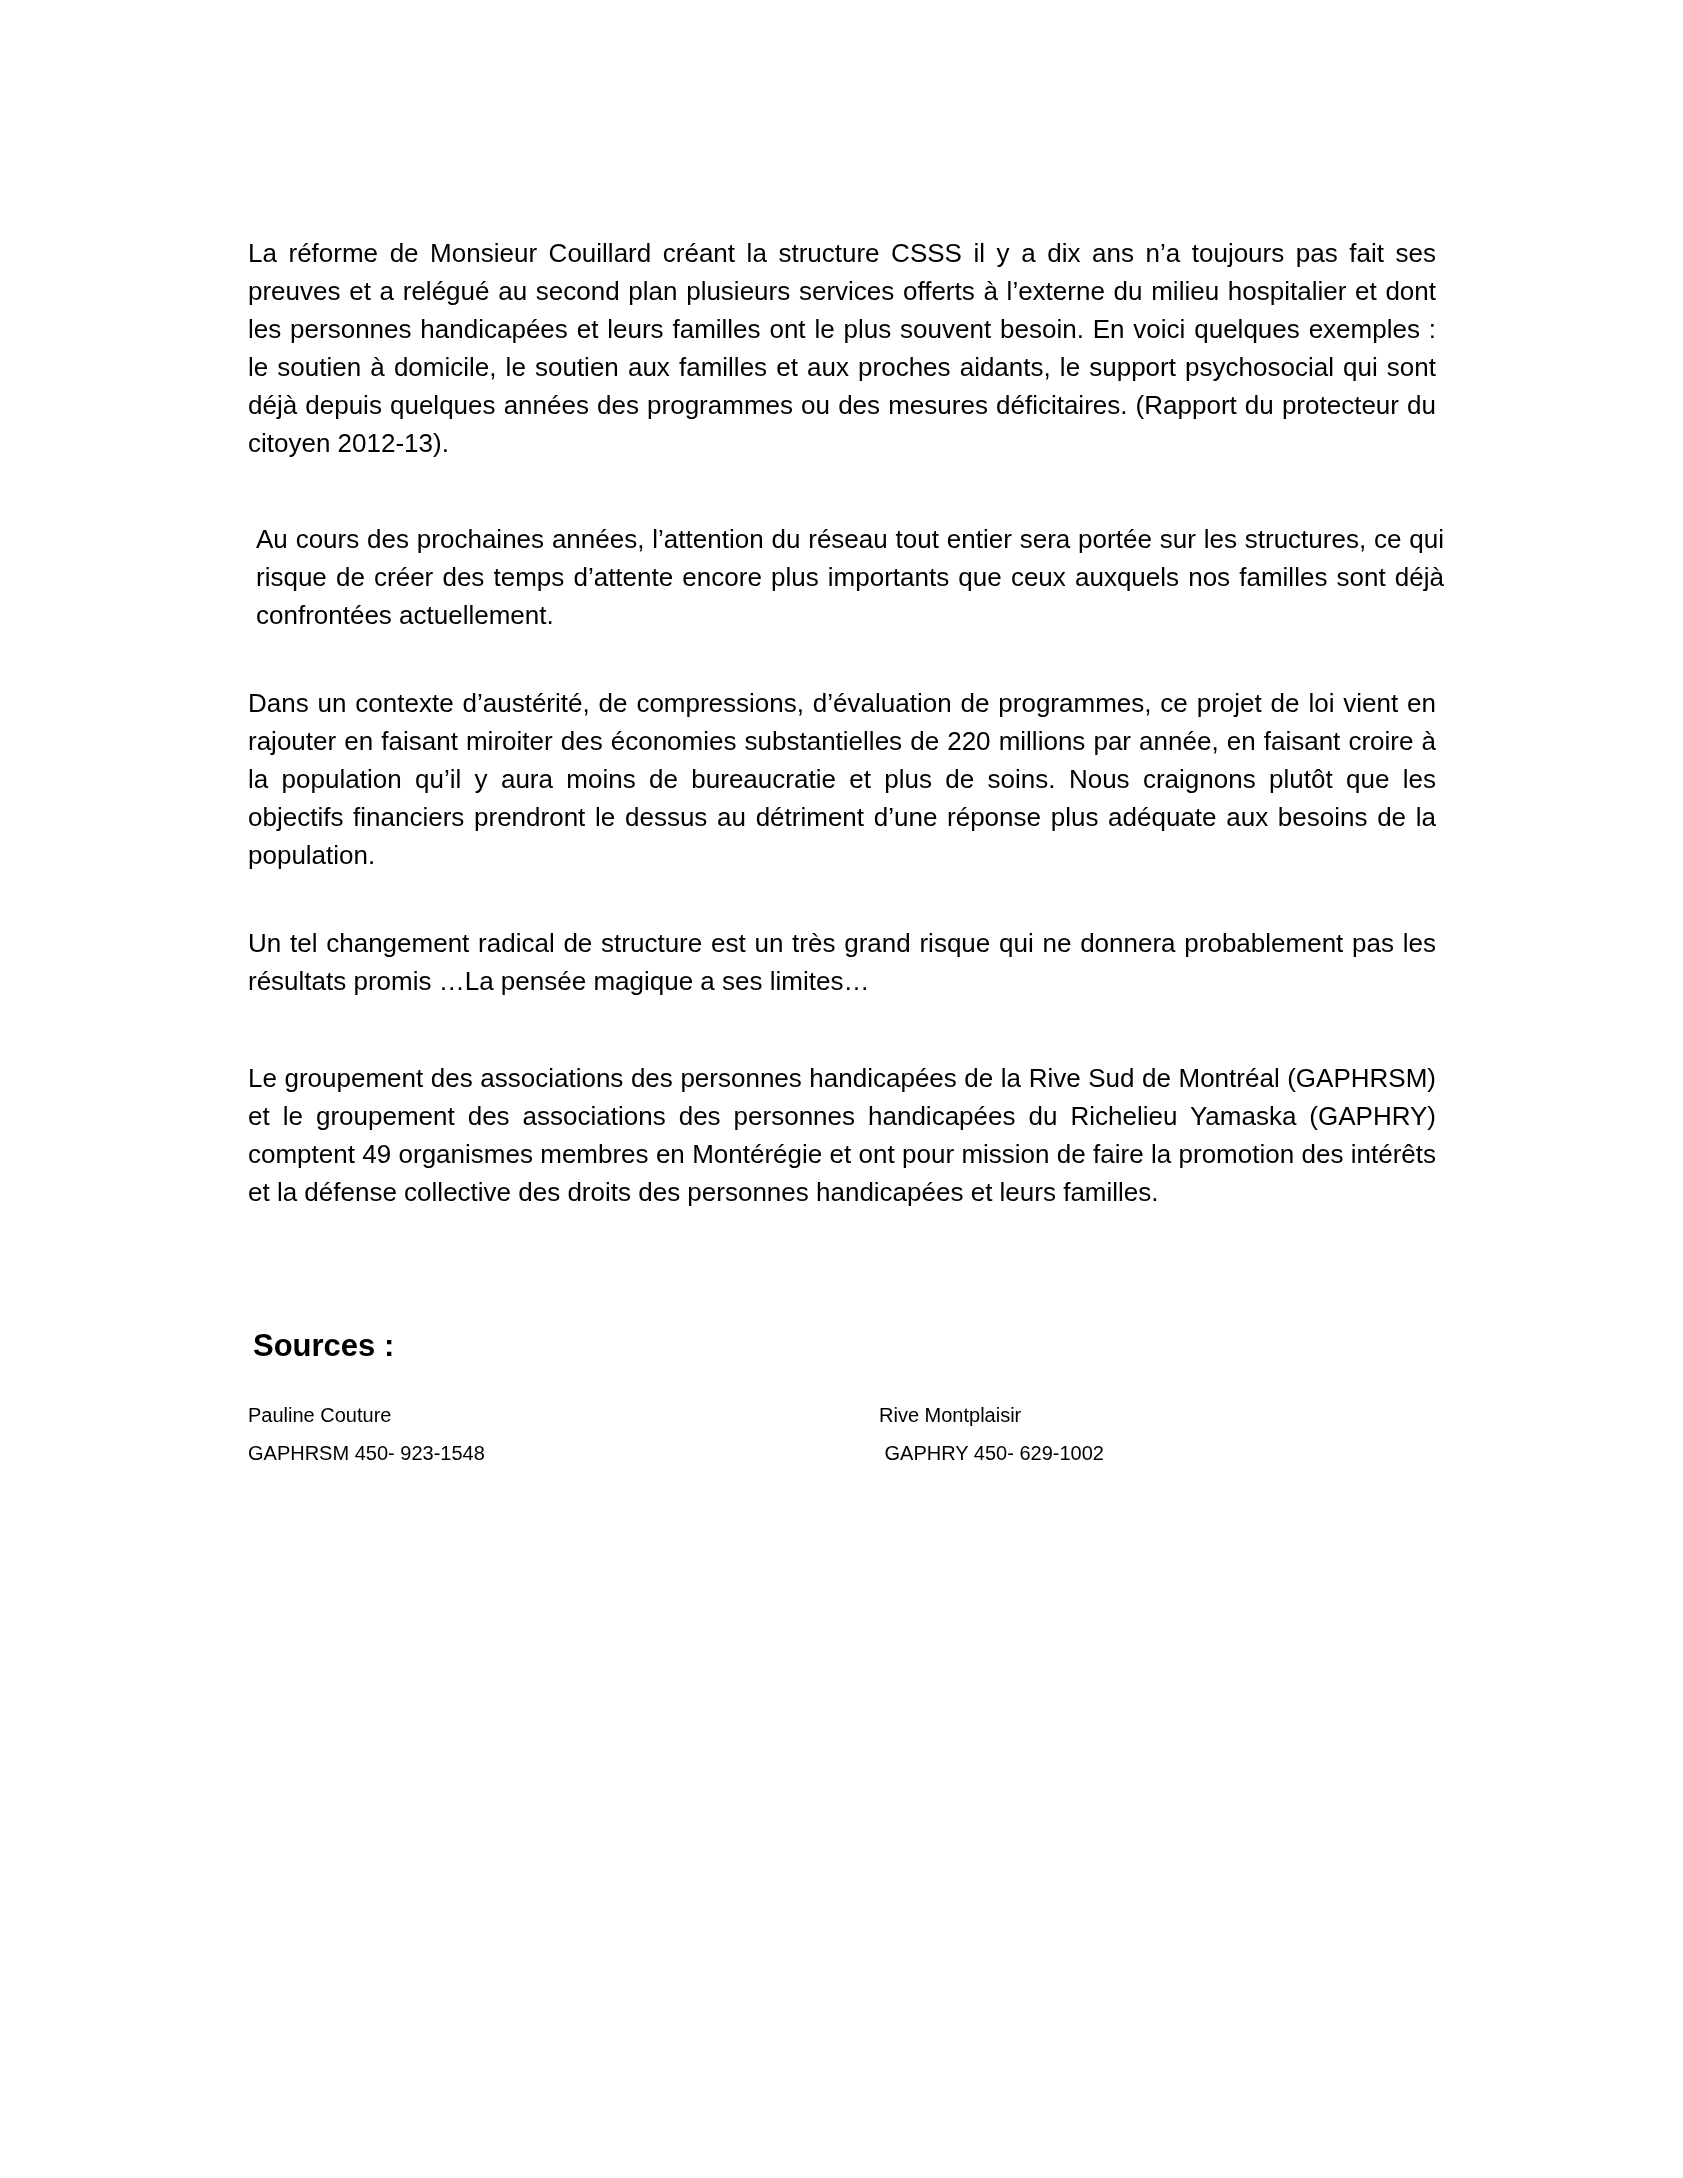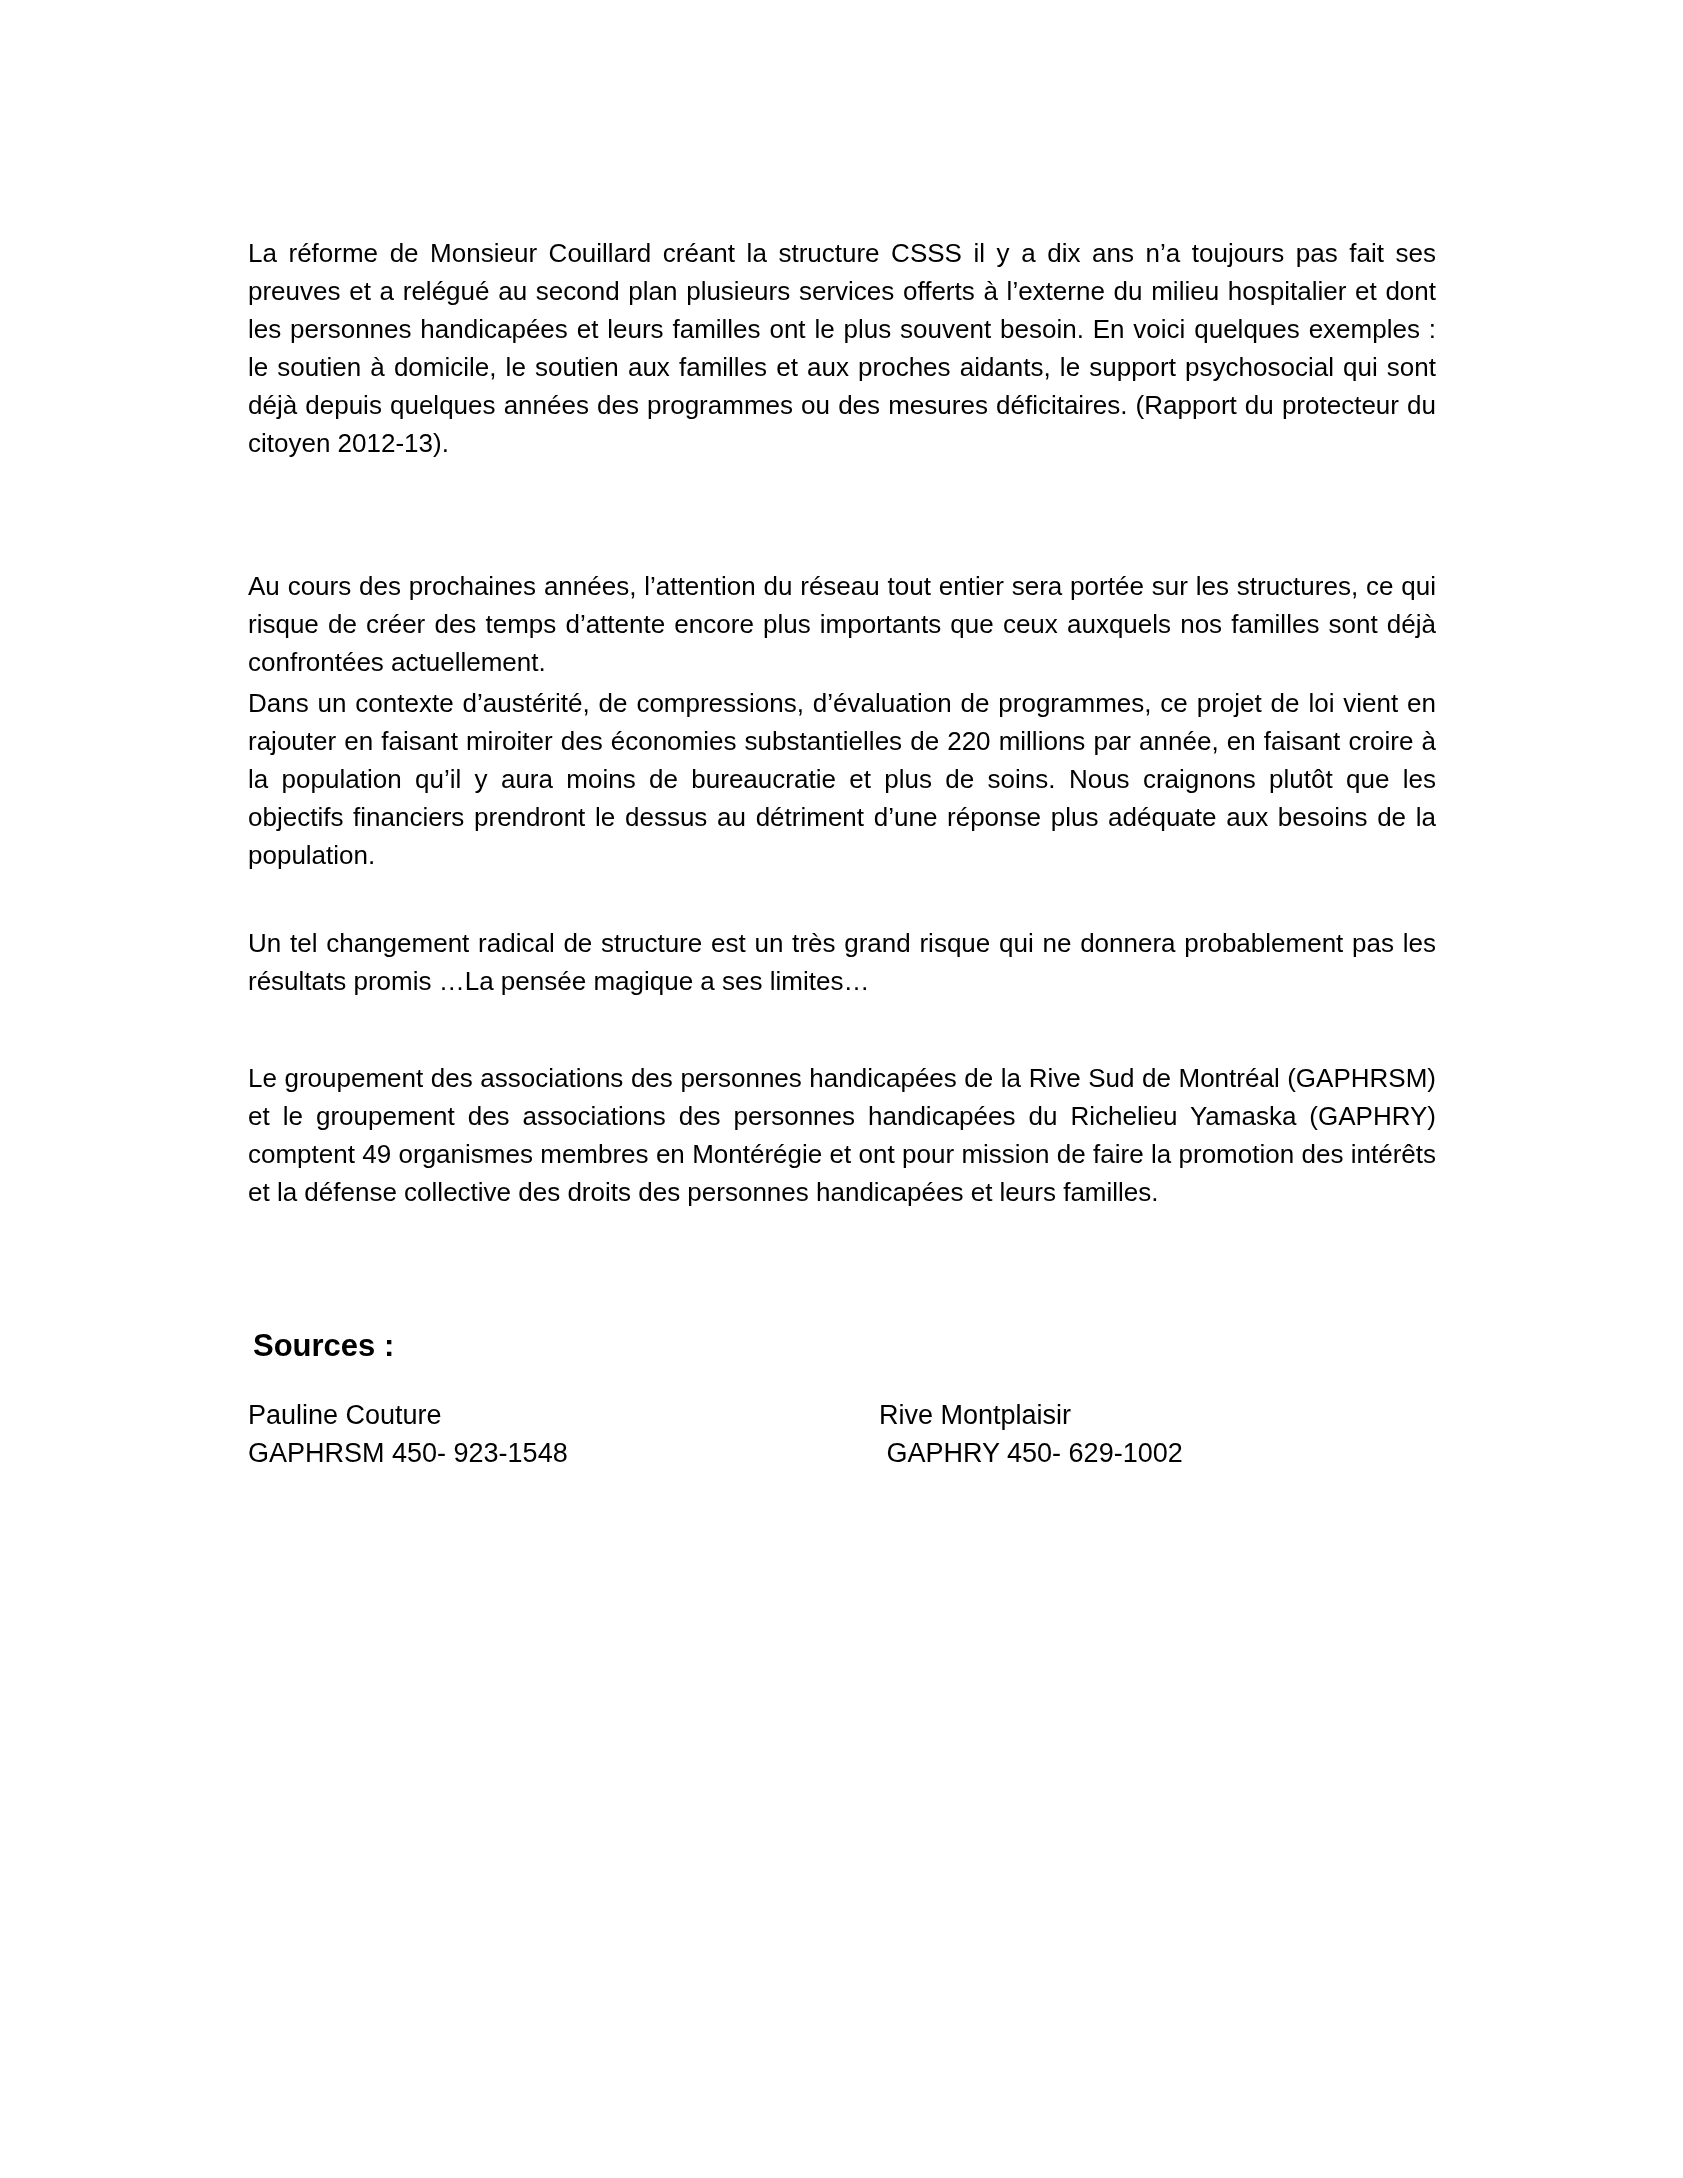--- a/index.html
+++ b/index.html
@@ -2,28 +2,28 @@
 <html><head>
 <meta charset="utf-8">
 <style>
   html, body { margin:0; padding:0; background:#ffffff; }
   body { width:1683px; height:2178px; position:relative; overflow:hidden;
          font-family: "Liberation Sans", sans-serif; color:#000; }
   .para { position:absolute; left:248px; width:1188px; font-size:26px; line-height:38px;
           text-align:justify; margin:0; }
   .para.last-left { text-align:justify; text-align-last:left; }
   .heading { position:absolute; left:248px; font-size:31px; font-weight:bold; margin:5px; }
-  .contact { position:absolute; font-size:27px; line-height:38px; }
+  .contact { position:absolute; font-size:20px; line-height:38px; }
   .contact div { white-space:pre; }
 </style>
 </head>
 <body>
 
 <p class="para last-left" style="top:234px;">La réforme de Monsieur Couillard créant la structure CSSS il y a dix ans  n’a toujours pas fait ses preuves et a relégué au second plan plusieurs services offerts à l’externe du milieu hospitalier et dont les personnes handicapées et leurs familles ont le plus souvent besoin. En voici quelques exemples : le soutien à domicile, le soutien aux familles et aux proches aidants, le support psychosocial qui sont déjà depuis quelques années des programmes ou des mesures déficitaires. (Rapport du protecteur du citoyen 2012-13).</p>
-<p class="para last-left" style="top:567px;">Au cours des prochaines années, l’attention du réseau tout entier sera portée sur les structures, ce qui risque de créer des temps d’attente encore plus importants que ceux auxquels nos familles sont déjà confrontées actuellement.</p>
+<p class="para last-left" style="top:520px;margin-left:8px;">Au cours des prochaines années, l’attention du réseau tout entier sera portée sur les structures, ce qui risque de créer des temps d’attente encore plus importants que ceux auxquels nos familles sont déjà confrontées actuellement.</p>
 <p class="para last-left" style="top:684px;">Dans un contexte d’austérité, de compressions, d’évaluation de programmes, ce projet de loi  vient en rajouter en faisant miroiter des économies substantielles de 220 millions par année, en faisant croire à la population qu’il y aura moins de bureaucratie et plus de soins. Nous craignons plutôt que les objectifs financiers prendront le dessus au détriment d’une réponse plus adéquate aux besoins de la population.</p>
 <p class="para last-left" style="top:924px;">Un tel changement radical de structure est un très grand risque qui ne donnera probablement pas les résultats promis …La pensée magique a ses limites…</p>
 <p class="para last-left" style="top:1059px;">Le groupement des associations des personnes handicapées de la Rive Sud de Montréal (GAPHRSM) et le groupement des associations des personnes handicapées du Richelieu Yamaska (GAPHRY) comptent 49 organismes membres en Montérégie et ont pour mission  de faire la promotion des intérêts et la défense collective des droits des personnes handicapées et leurs familles.</p>
 
 <p class="heading" style="top:1323px;">Sources :</p>
 
 <div class="contact" style="left:248px; top:1396px;">
   <div>Pauline Couture</div>
   <div>GAPHRSM 450- 923-1548</div>
 </div>

